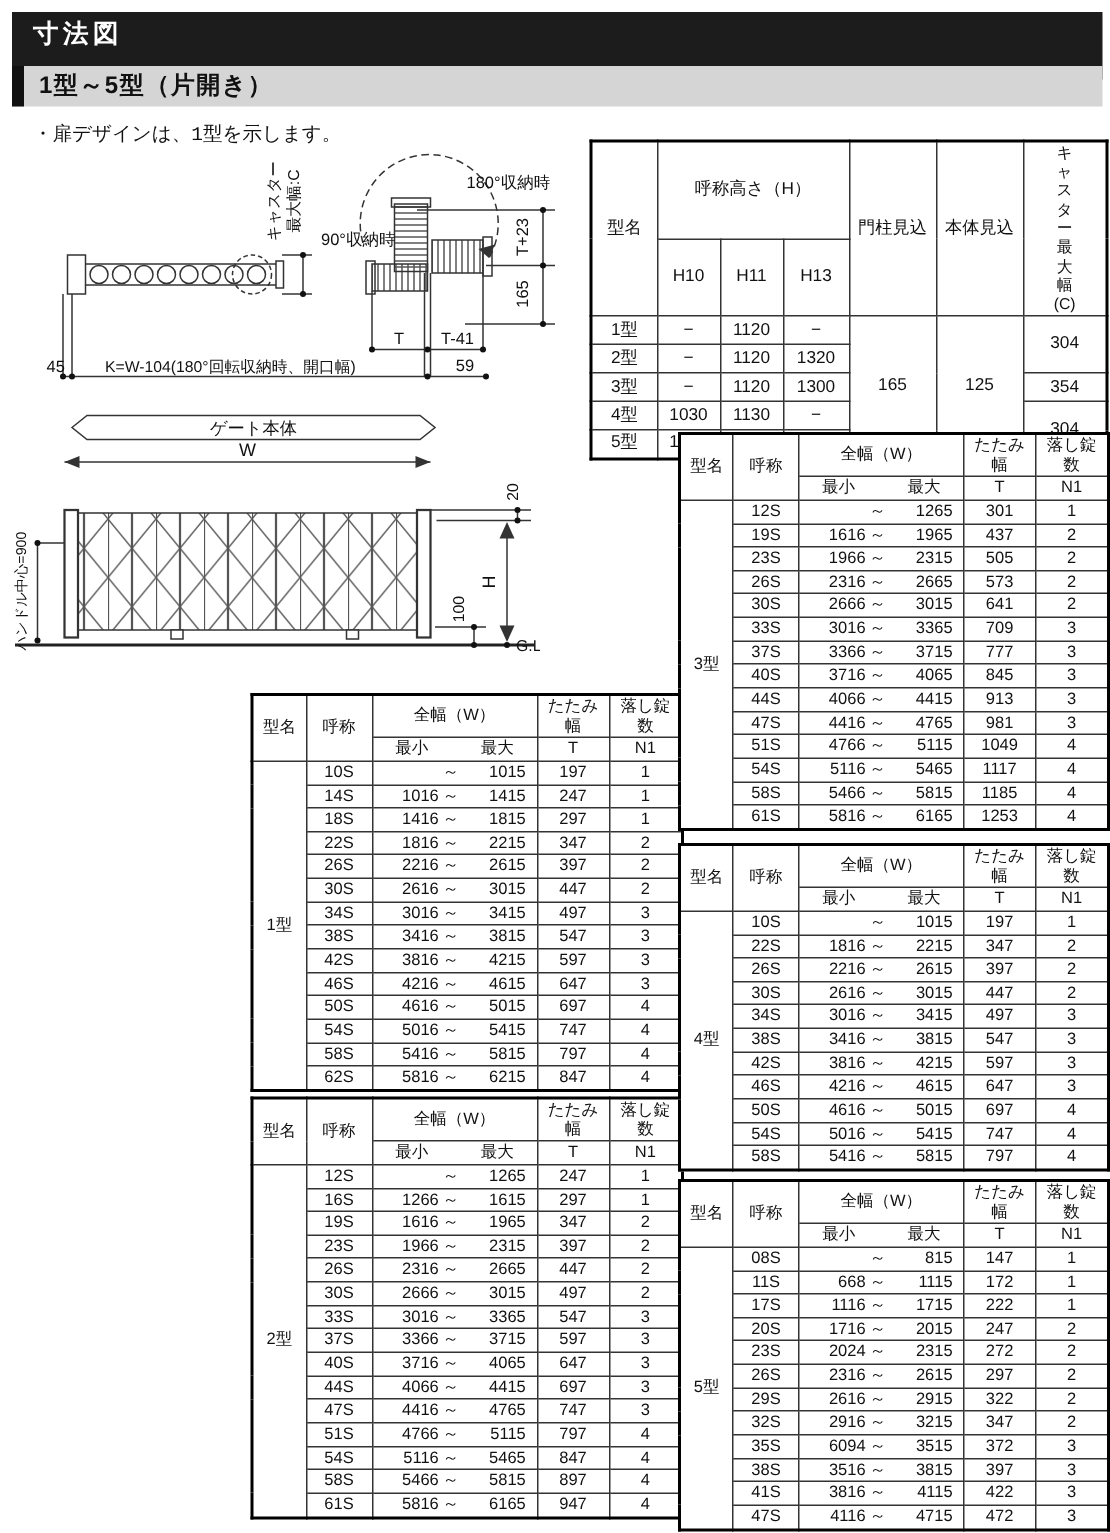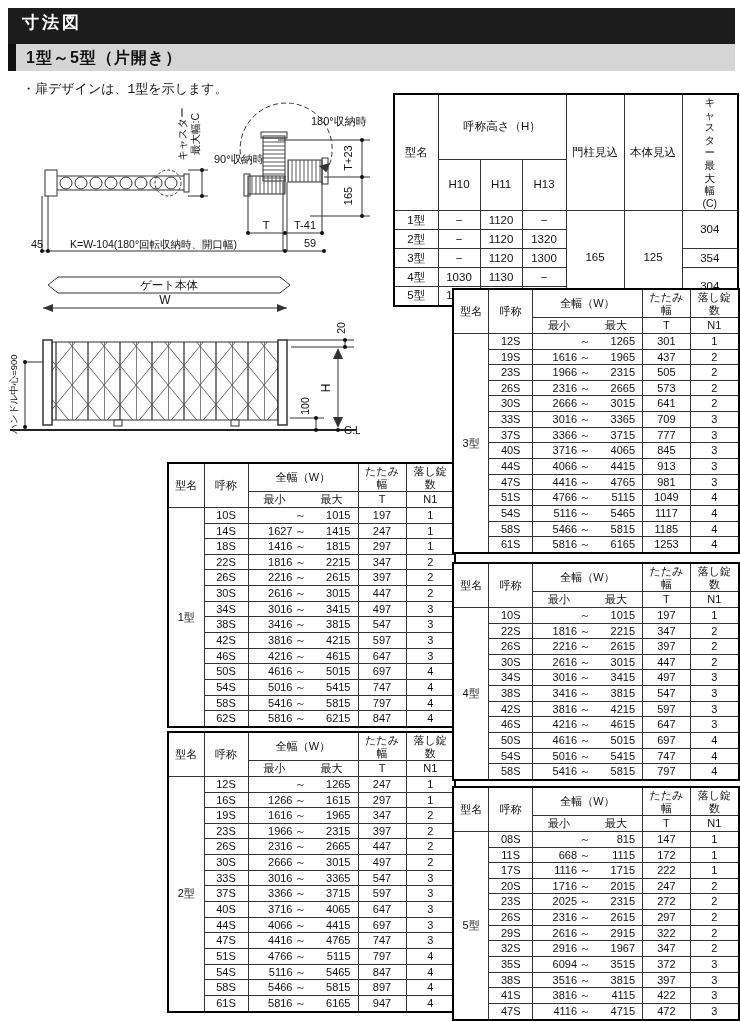--- a/index.html
+++ b/index.html
@@ -272,21 +272,21 @@
             <span class="mx">1015</span>
           </div>
         </td>
         <td>197</td>
         <td>1</td>
       </tr>
       <tr>
         <td>14S</td>
         <td>
           <div class="wr">
-            <span class="mn">1627</span>
+            <span class="mn">1016</span>
             <span class="tl">～</span>
             <span class="mx">1415</span>
           </div>
         </td>
         <td>247</td>
         <td>1</td>
       </tr>
       <tr>
         <td>18S</td>
         <td>
@@ -1084,21 +1084,21 @@
             <span class="mx">2015</span>
           </div>
         </td>
         <td>247</td>
         <td>2</td>
       </tr>
       <tr>
         <td>23S</td>
         <td>
           <div class="wr">
-            <span class="mn">2025</span>
+            <span class="mn">2024</span>
             <span class="tl">～</span>
             <span class="mx">2315</span>
           </div>
         </td>
         <td>272</td>
         <td>2</td>
       </tr>
       <tr>
         <td>26S</td>
         <td>
@@ -1122,21 +1122,21 @@
         </td>
         <td>322</td>
         <td>2</td>
       </tr>
       <tr>
         <td>32S</td>
         <td>
           <div class="wr">
             <span class="mn">2916</span>
             <span class="tl">～</span>
-            <span class="mx">1967</span>
+            <span class="mx">3215</span>
           </div>
         </td>
         <td>347</td>
         <td>2</td>
       </tr>
       <tr>
         <td>35S</td>
         <td>
           <div class="wr">
             <span class="mn">6094</span>

